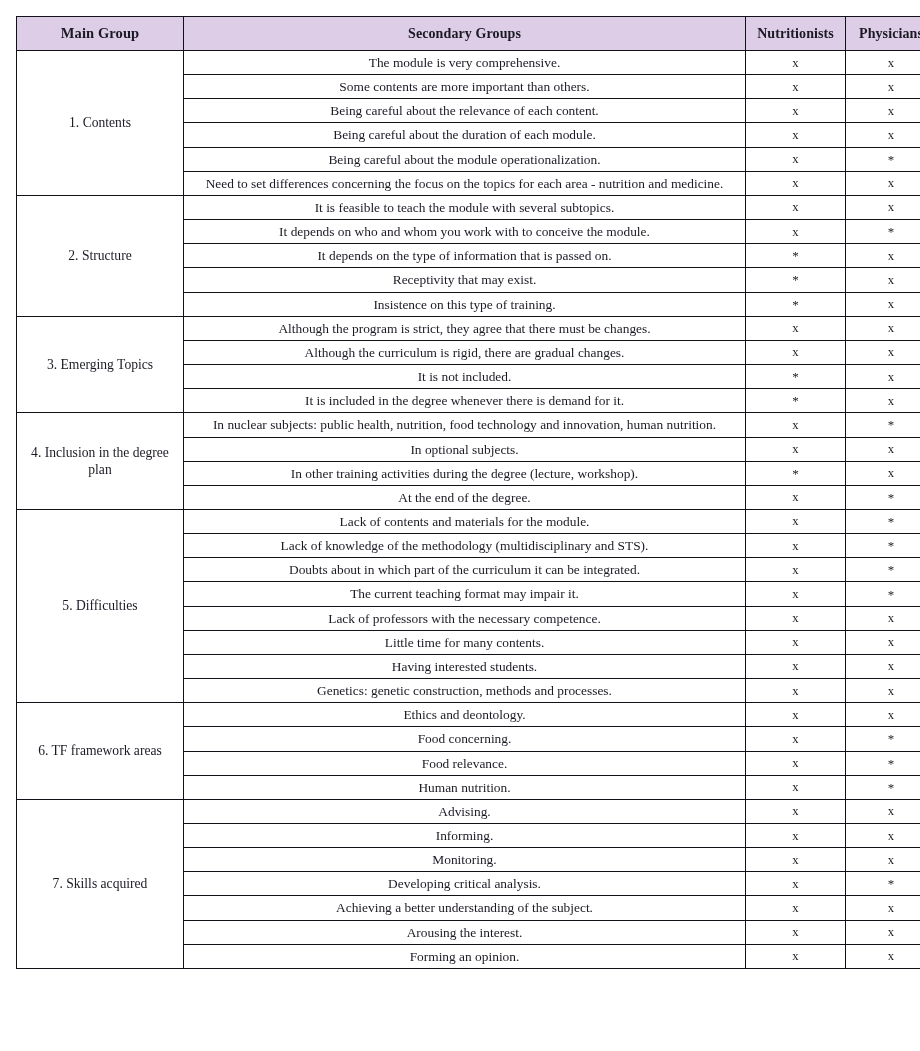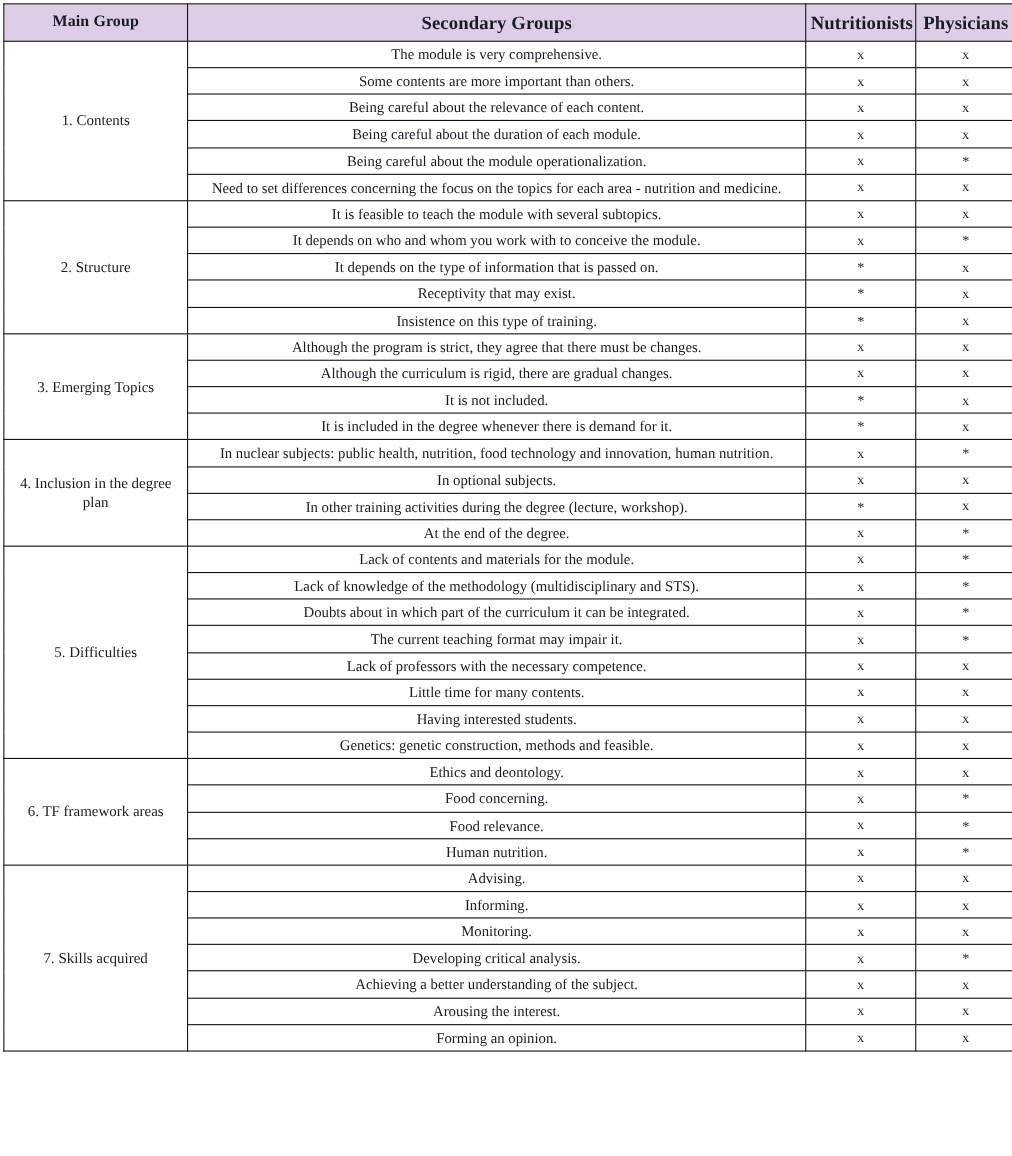--- a/index.html
+++ b/index.html
@@ -11,38 +11,38 @@
   body {
     width: 920px;
     height: 1051px;
     font-family: "Liberation Serif", "DejaVu Serif", serif;
     color: #1a1a24;
     overflow: hidden;
   }
   #table-wrap {
     width: 920px;
     box-sizing: border-box;
-    padding: 3px;
+    padding: 16px;
   }
   table.data-table {
     border-collapse: collapse;
     width: 920px;
     table-layout: fixed;
     border: 1.6px solid #111118;
   }
   table.data-table col.col-main   { width: 167px; }
   table.data-table col.col-sec    { width: 562px; }
   table.data-table col.col-nutri  { width: 100px; }
   table.data-table col.col-phys   { width: 91px;  }
 
   thead th {
     background: #decde6;
     border: 1px solid #111118;
     font-weight: bold;
-    font-size: 17px;
+    font-size: 14px;
     text-align: center;
     vertical-align: middle;
     height: 29px;
     padding: 2px 4px;
     letter-spacing: 0.1px;
   }
   thead th.th-main { font-size: 14.5px; }
 
   tbody td {
     border: 1px solid #111118;
@@ -227,21 +227,21 @@
           <td class="sec-cell">Little time for many contents.</td>
           <td class="mark-cell">x</td>
           <td class="mark-cell">x</td>
         </tr>
         <tr>
           <td class="sec-cell">Having interested students.</td>
           <td class="mark-cell">x</td>
           <td class="mark-cell">x</td>
         </tr>
         <tr>
-          <td class="sec-cell">Genetics: genetic construction, methods and feasible.</td>
+          <td class="sec-cell">Genetics: genetic construction, methods and processes.</td>
           <td class="mark-cell">x</td>
           <td class="mark-cell">x</td>
         </tr>
         <tr class="section-start">
           <td class="group-cell" rowspan="4">6. TF framework areas</td>
           <td class="sec-cell">Ethics and deontology.</td>
           <td class="mark-cell">x</td>
           <td class="mark-cell">x</td>
         </tr>
         <tr>

